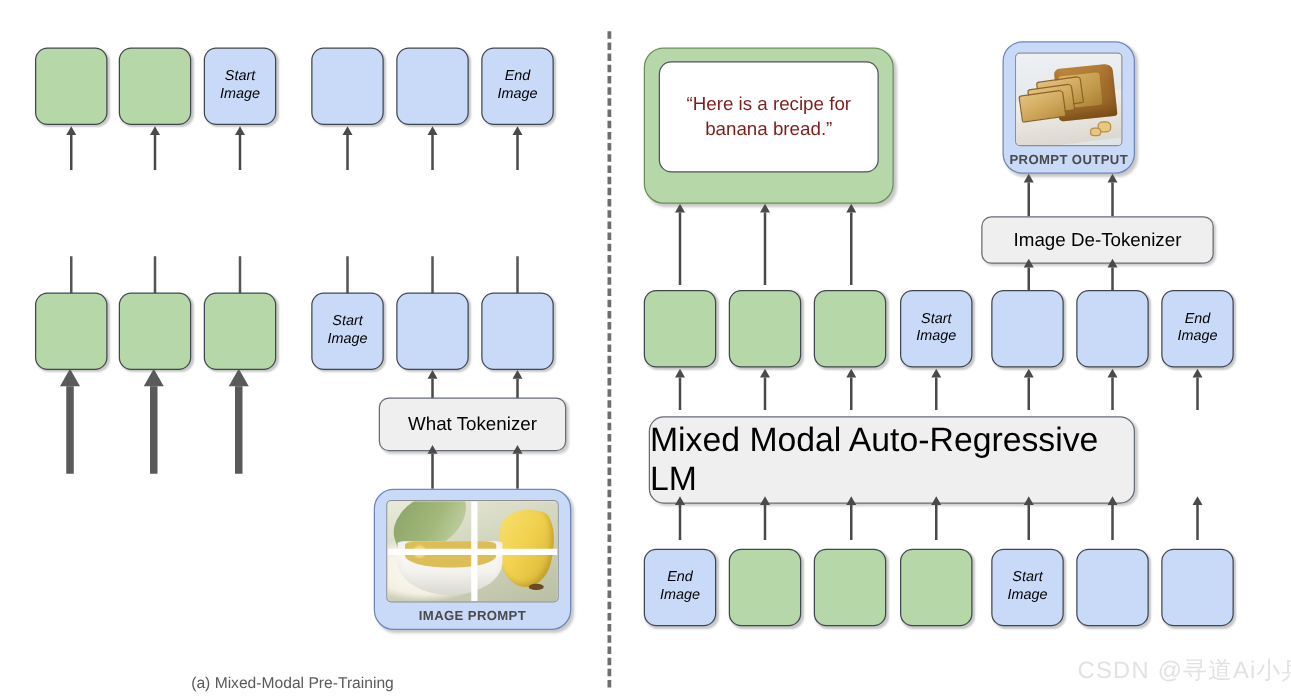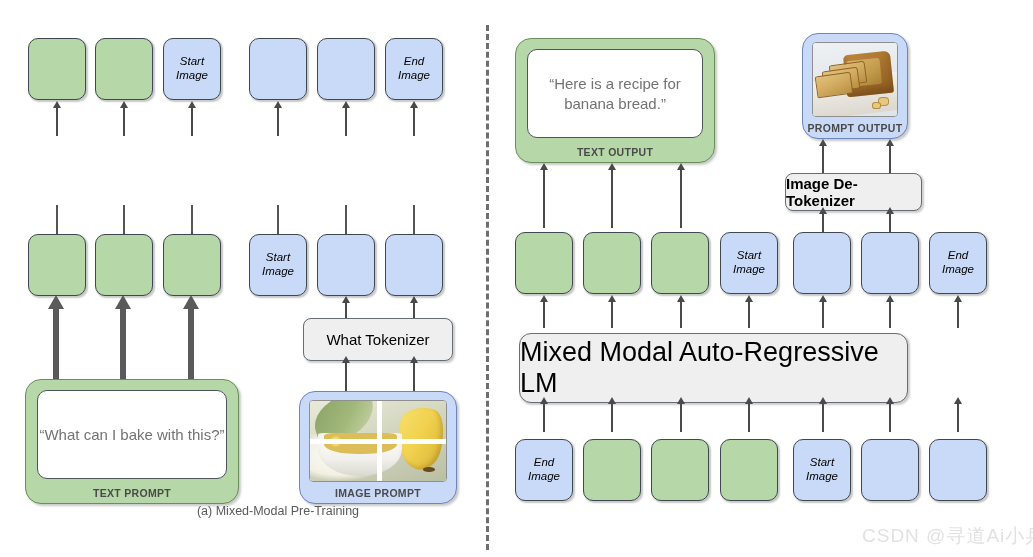--- a/index.html
+++ b/index.html
@@ -98,21 +98,21 @@
     bottom: 24px;
     background: #ffffff;
     border: 1.3px solid #4f555c;
     border-radius: 10px;
     display: flex;
     align-items: center;
     justify-content: center;
     text-align: center;
     font-size: 15px;
     line-height: 1.3;
-    color: #737373;
+    color: #7f1d1d;
   }
   .panel .plabel {
     position: absolute;
     left: 0; right: 0; bottom: 4px;
     text-align: center;
     font-size: 10.5px;
     font-weight: bold;
     letter-spacing: 0.3px;
     color: #4a4a4a;
   }
@@ -354,47 +354,42 @@
     <span>What Tokenizer</span>
   </div>
 
   <div class="arrow" style="left:345px; top:363px; width:2px; height:28px;">
       <i class="head"></i>
     </div>
   <div class="arrow" style="left:413px; top:363px; width:2px; height:28px;">
       <i class="head"></i>
     </div>
 
-  <div class="panel" style="left:25px; top:379px; width:214px; height:125px;">
-    <div class="inner">“What can I bake with this?”</div>
-    <div class="plabel">TEXT PROMPT</div>
-  </div>
 
   <div class="panel bluepanel imgpanel" style="left:299px; top:391px; width:158px; height:113px;">
     <div class="inner">
       <div class="img-banana">
         <div class="leaf"></div>
         <div class="whole-banana"></div>
         <div class="banana-tip"></div>
         <div class="bowl"></div>
         <div class="slices"></div>
         <div class="grid-v"></div>
         <div class="grid-h"></div>
       </div>
     </div>
     <div class="plabel">IMAGE PROMPT</div>
   </div>
 
-  <div class="caption" style="left:0; top:504px; width:468px;padding-left:44px;">(a) Mixed-Modal Pre-Training</div>
+  <div class="caption" style="left:0; top:539px; width:468px;">(a) Mixed-Modal Pre-Training</div>
 
   <div class="divider" style="left:486px; top:25px; height:525px;"></div>
 
   <div class="panel" style="left:515px; top:38px; width:200px; height:125px;">
     <div class="inner">“Here is a recipe for banana bread.”</div>
-    <div class="plabel">TEXT OUTPUT</div>
   </div>
 
   <div class="panel bluepanel imgpanel" style="left:802px; top:33px; width:106px; height:106px;">
     <div class="inner">
       <div class="img-bread">
         <div class="board"></div>
         <div class="loaf"></div>
         <div class="slice s3"></div>
         <div class="slice s2"></div>
         <div class="slice s1"></div>
@@ -415,21 +410,21 @@
       <i class="head"></i>
     </div>
 
   <div class="arrow" style="left:822px; top:146px; width:1.8px; height:27px;">
       <i class="head"></i>
     </div>
   <div class="arrow" style="left:889px; top:146px; width:1.8px; height:27px;">
       <i class="head"></i>
     </div>
 
-  <div class="module small" style="left:785px; top:173px; width:137px; height:38px;font-weight:bold;">
+  <div class="module small" style="left:785px; top:173px; width:186px; height:38px;">
     <span>Image De-Tokenizer</span>
   </div>
 
   <div class="arrow" style="left:822px; top:214px; width:1.8px; height:18px;">
       <i class="head"></i>
     </div>
   <div class="arrow" style="left:889px; top:214px; width:1.8px; height:18px;">
       <i class="head"></i>
     </div>
 

